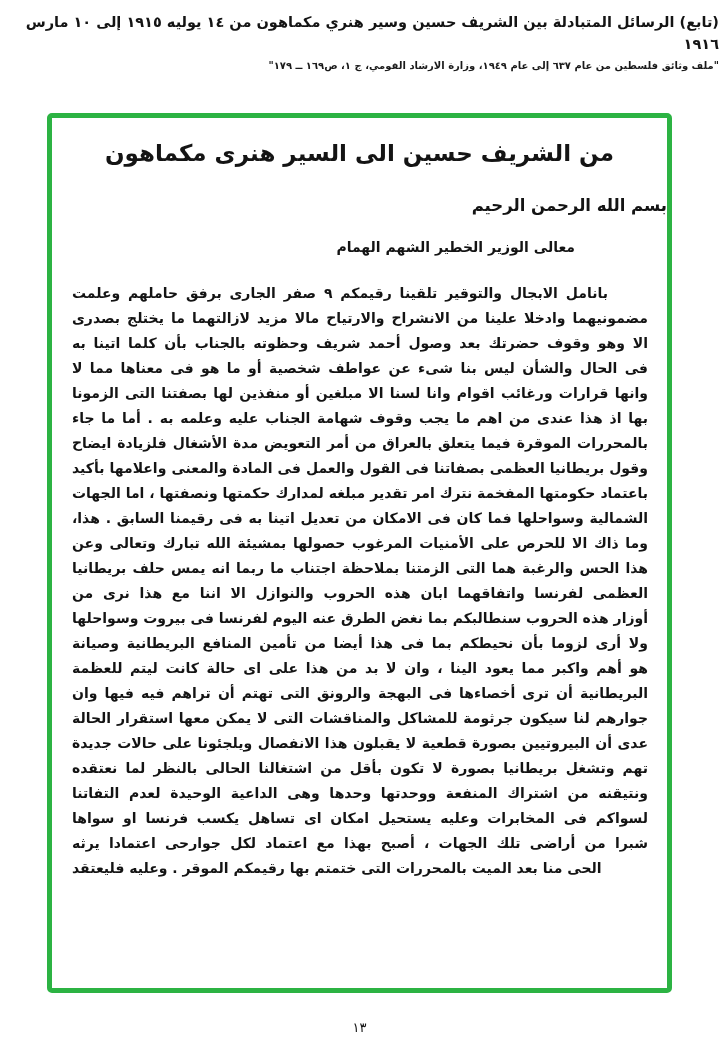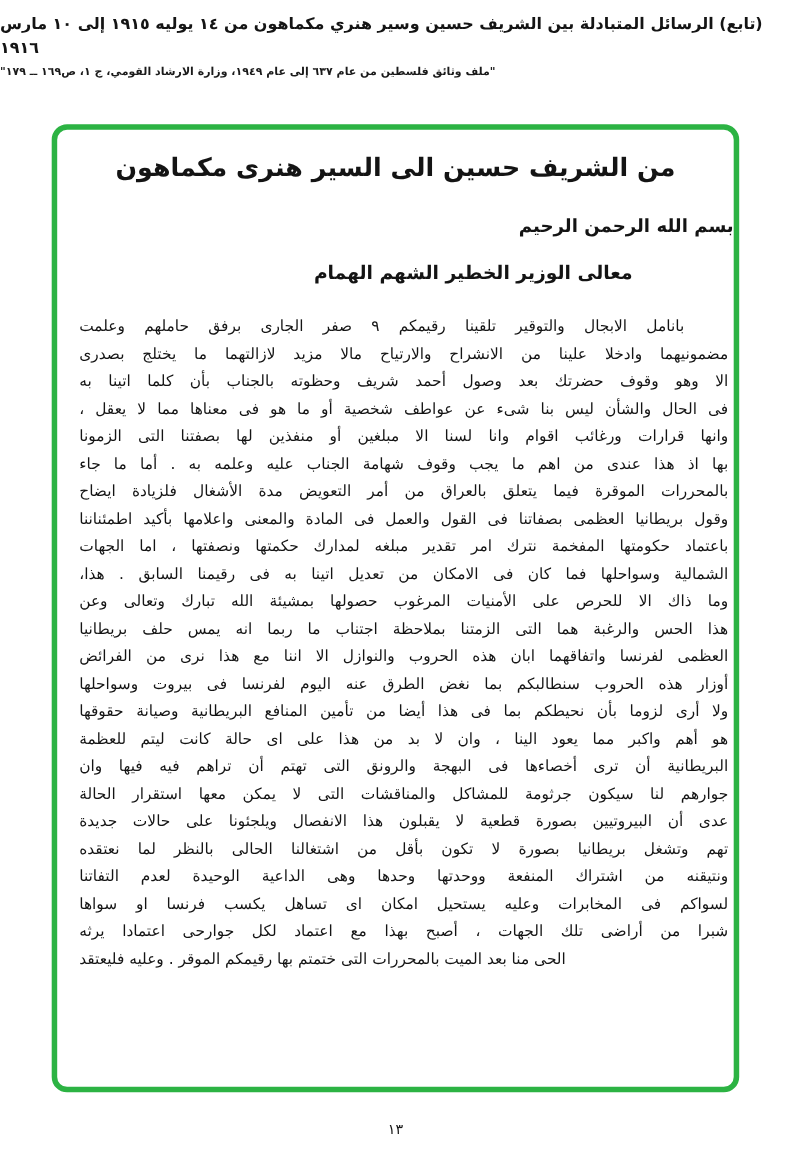--- a/index.html
+++ b/index.html
@@ -6,21 +6,21 @@
   body{
     width:719px;height:1063px;
     background:#ffffff;
     font-family:"DejaVu Sans", sans-serif;
     color:#141414;
     position:relative;
     overflow:hidden;
   }
   .page{position:absolute;inset:0;}
   
-  .hdr{position:absolute;top:12px;left:0;right:0;text-align:left;direction:rtl;}
+  .hdr{position:absolute;top:12px;left:0;right:0;text-align:right;direction:rtl;}
   .hdr-line1{font-size:14.5px;font-weight:bold;letter-spacing:0;line-height:1.5;}
   .hdr-line2{font-size:10px;font-weight:bold;margin-top:4px;color:#1a1a1a;}
   
   .frame{
     position:absolute;
     left:47px;top:113px;
     width:615px;height:870px;
     border:5px solid #2cb343;
     border-radius:5px;
     direction:rtl;
@@ -35,28 +35,28 @@
   .basmala{
     margin-top:30px;
     text-align:right;
     font-size:16.5px;
     font-weight:bold;
   }
   .salutation{
     margin-top:24px;
     text-align:right;
     padding-right:92px;
-    font-size:17px;
+    font-size:14px;
     font-weight:bold;
   }
   .letter-body{
     margin-top:26px;
-    padding:0 5px 0 20px;
+    padding:0 19px 0 20px;
     font-size:14px;
-    font-weight:normal;
+    font-weight:bold;
   }
   .line{
     direction:rtl;
     line-height:25px;
     height:25px;
     overflow:hidden;
     text-align:justify;
     text-align-last:justify;
   }
   .line:first-child{text-indent:40px;}
@@ -73,21 +73,21 @@
 </head>
 <body>
 
 <div class="page">
 
   <div class="hdr">
     <div class="hdr-line1">(تابع) الرسائل المتبادلة بين الشريف حسين وسير هنري مكماهون من ١٤ يوليه ١٩١٥ إلى ١٠ مارس ١٩١٦</div>
     <div class="hdr-line2">"ملف وثائق فلسطين من عام ٦٣٧ إلى عام ١٩٤٩، وزارة الارشاد القومي، ج ١، ص١٦٩ ــ ١٧٩"</div>
   </div>
 
-  <div class="frame" style="border-color: rgb(44, 179, 67); border-radius: 14px;">
+  <div class="frame" style="border-color: rgb(44, 179, 67);">
     <h1 class="letter-title">من الشريف حسين الى السير هنرى مكماهون</h1>
     <div class="basmala">بسم الله الرحمن الرحيم</div>
     <div class="salutation">معالى الوزير الخطير الشهم الهمام</div>
     <div class="letter-body">
         <div class="line">بانامل الابجال والتوقير تلقينا رقيمكم ٩ صفر الجارى برفق حاملهم وعلمت</div>
         <div class="line">مضمونيهما وادخلا علينا من الانشراح والارتياح مالا مزيد لازالتهما ما يختلج بصدرى</div>
         <div class="line">الا وهو وقوف حضرتك بعد وصول أحمد شريف وحظوته بالجناب بأن كلما اتينا به</div>
         <div class="line">فى الحال والشأن ليس بنا شىء عن عواطف شخصية أو ما هو فى معناها مما لا يعقل ،</div>
         <div class="line">وانها قرارات ورغائب اقوام وانا لسنا الا مبلغين أو منفذين لها بصفتنا التى الزمونا</div>
         <div class="line">بها اذ هذا عندى من اهم ما يجب وقوف شهامة الجناب عليه وعلمه به . أما ما جاء</div>

